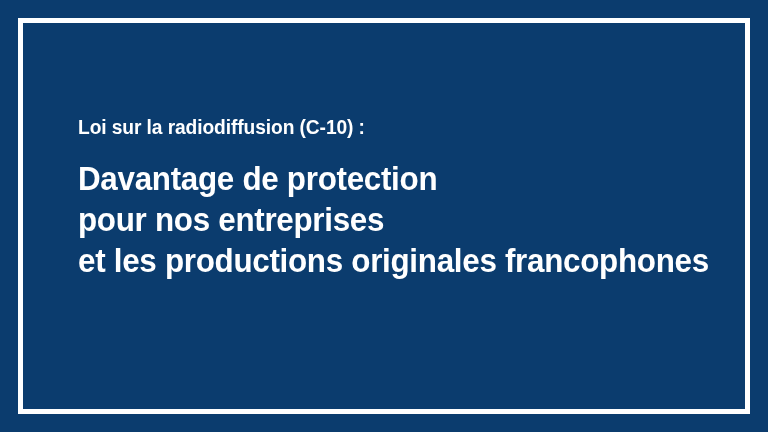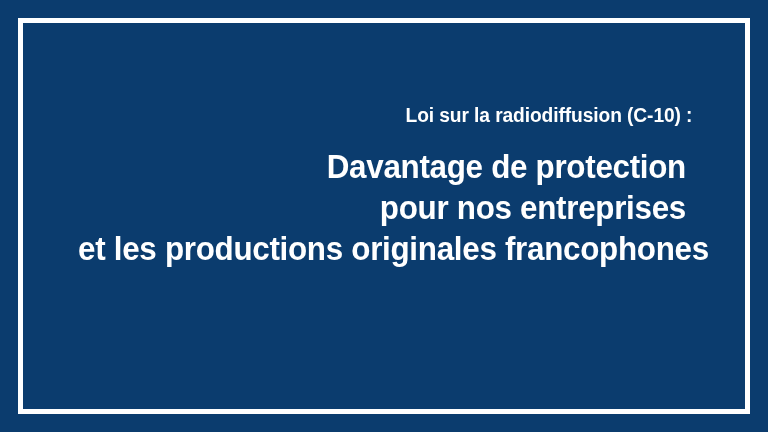--- a/index.html
+++ b/index.html
@@ -30,23 +30,22 @@
     width: 732px;
     height: 396px;
     box-sizing: border-box;
     border: 5px solid #ffffff;
     pointer-events: none;
   }
 
   #content {
     position: absolute;
     left: 78px;
-    top: 102px;
+    top: 114px;
     width: 640px;
-    text-align: right;
   }
 
   .eyebrow {
     color: #ffffff;
     font-size: 20px;
     font-weight: bold;
     line-height: 26px;
     letter-spacing: -0.1px;
     margin: 0 0 18px 0;
     white-space: nowrap;

